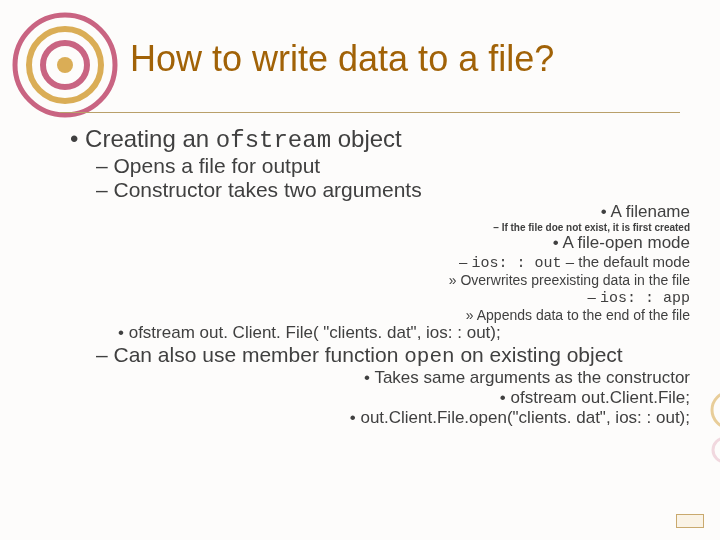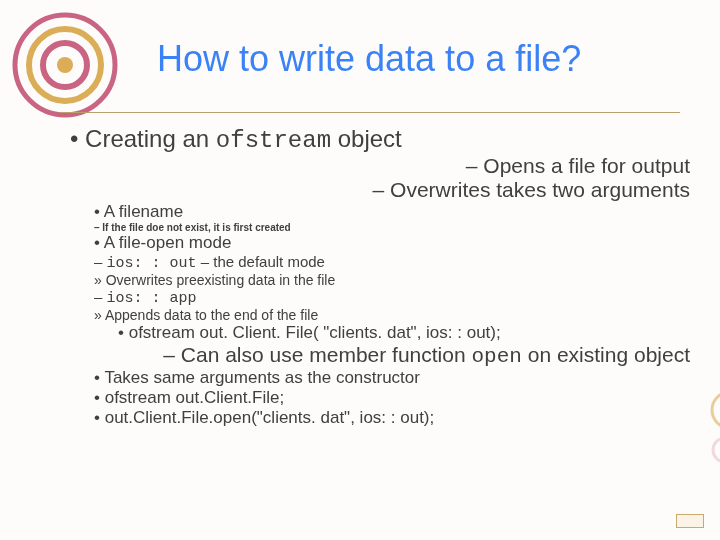--- a/index.html
+++ b/index.html
@@ -25,52 +25,51 @@
     right: -10px;
     width: 40px;
     height: 90px;
     opacity: 0.5;
   }
   .title {
     position: absolute;
     top: 38px;
     left: 130px;
     font-size: 36px;
-    color: #3b82f6;
+    color: #a16207;
     font-weight: normal;
-    margin-left: 27px;
   }
   .hr {
     position: absolute;
     top: 112px;
     left: 60px;
     width: 620px;
     height: 1px;
     background: #b9a06a;
   }
   .content {
     position: absolute;
     top: 125px;
     left: 70px;
     width: 620px;
     color: #404040;
   }
   .l1 { font-size: 24px; margin-left: 0; list-style: none; }
   .l1 > li::before { content: "• "; }
-  .l2 { font-size: 21px; margin-left: 26px; list-style: none; text-align: right; }
+  .l2 { font-size: 21px; margin-left: 26px; list-style: none; }
   .l2 > li::before { content: "– "; }
   .l3 { font-size: 17px; margin-left: 48px; list-style: none; }
   .l3 > li::before { content: "• "; }
   .l4 { font-size: 10px; margin-left: 48px; list-style: none; font-weight: bold; }
   .l4 > li::before { content: "– "; }
   .l4b { font-size: 15px; margin-left: 48px; list-style: none; }
   .l4b > li::before { content: "– "; }
   .l5 { font-size: 14px; margin-left: 72px; list-style: none; }
   .l5 > li::before { content: "» "; }
-  .inner3 { margin-left: 24px; }
+  .inner3 { margin-left: 24px; text-align: right; }
   code { font-family: "Courier New", monospace; }
   .corner-accent {
     position: absolute;
     bottom: 12px;
     right: 16px;
     width: 28px;
     height: 14px;
     border: 1px solid #c9a96e;
     background: #faf3e6;
   }
@@ -98,21 +97,21 @@
 
 <h1 class="title">How to write data to a file?</h1>
 <div class="hr"></div>
 
 <div class="content">
   <ul class="l1">
     <li><span>Creating an </span><code>ofstream</code><span> object</span></li>
   </ul>
   <ul class="l2">
     <li>Opens a file for output</li>
-    <li>Overwrites takes two arguments</li>
+    <li>Constructor takes two arguments</li>
   </ul>
   <ul class="l3 inner3">
     <li>A filename</li>
   </ul>
   <ul class="l4 inner3">
     <li>If the file doe not exist, it is first created</li>
   </ul>
   <ul class="l3 inner3">
     <li>A file-open mode</li>
   </ul>

